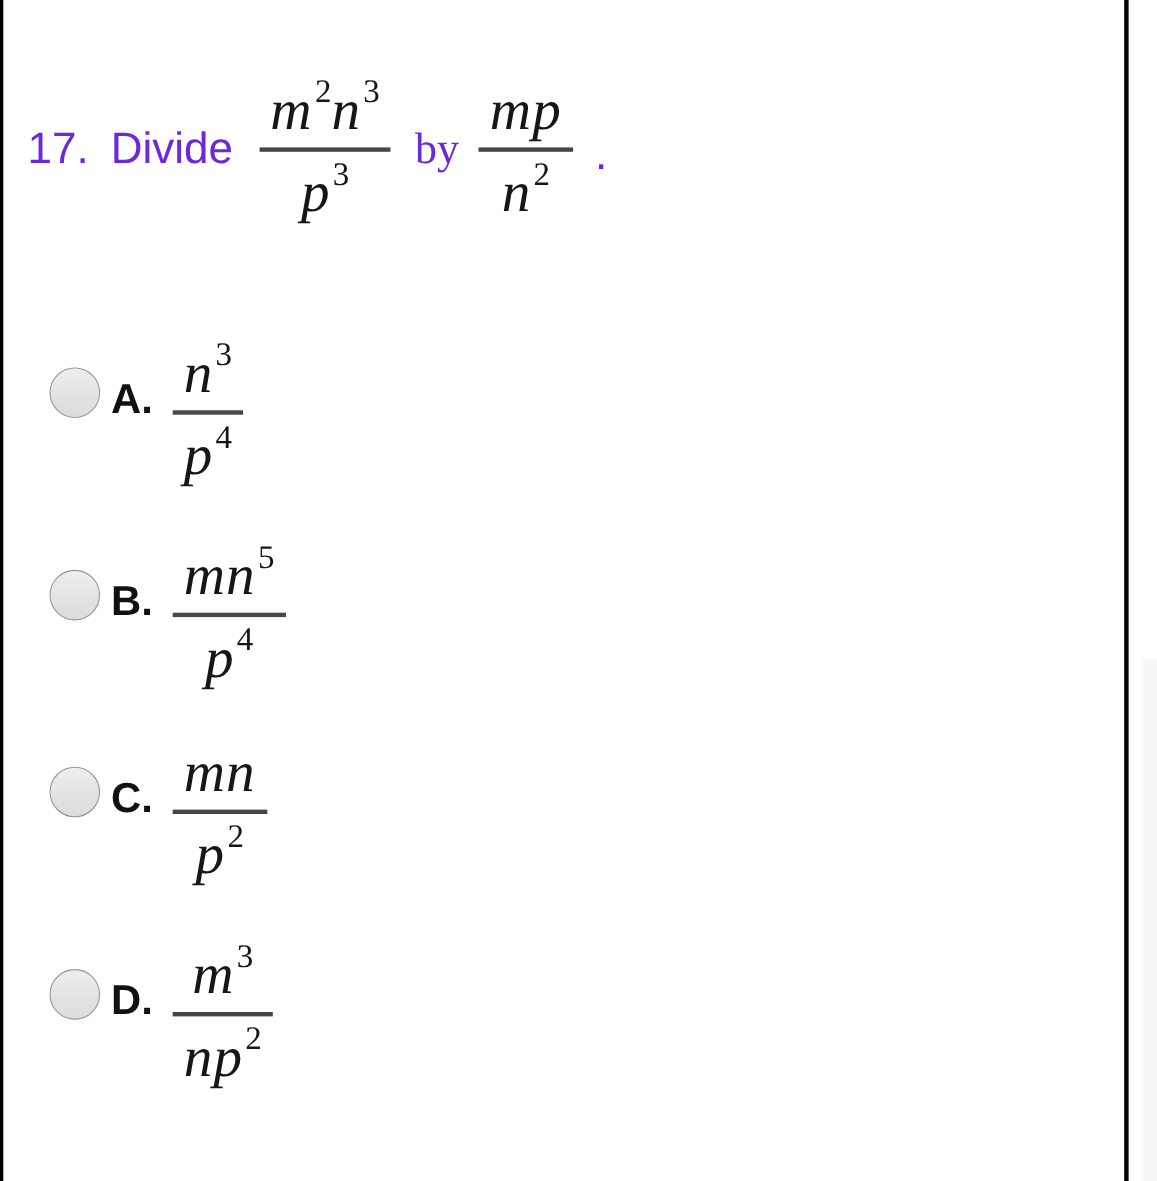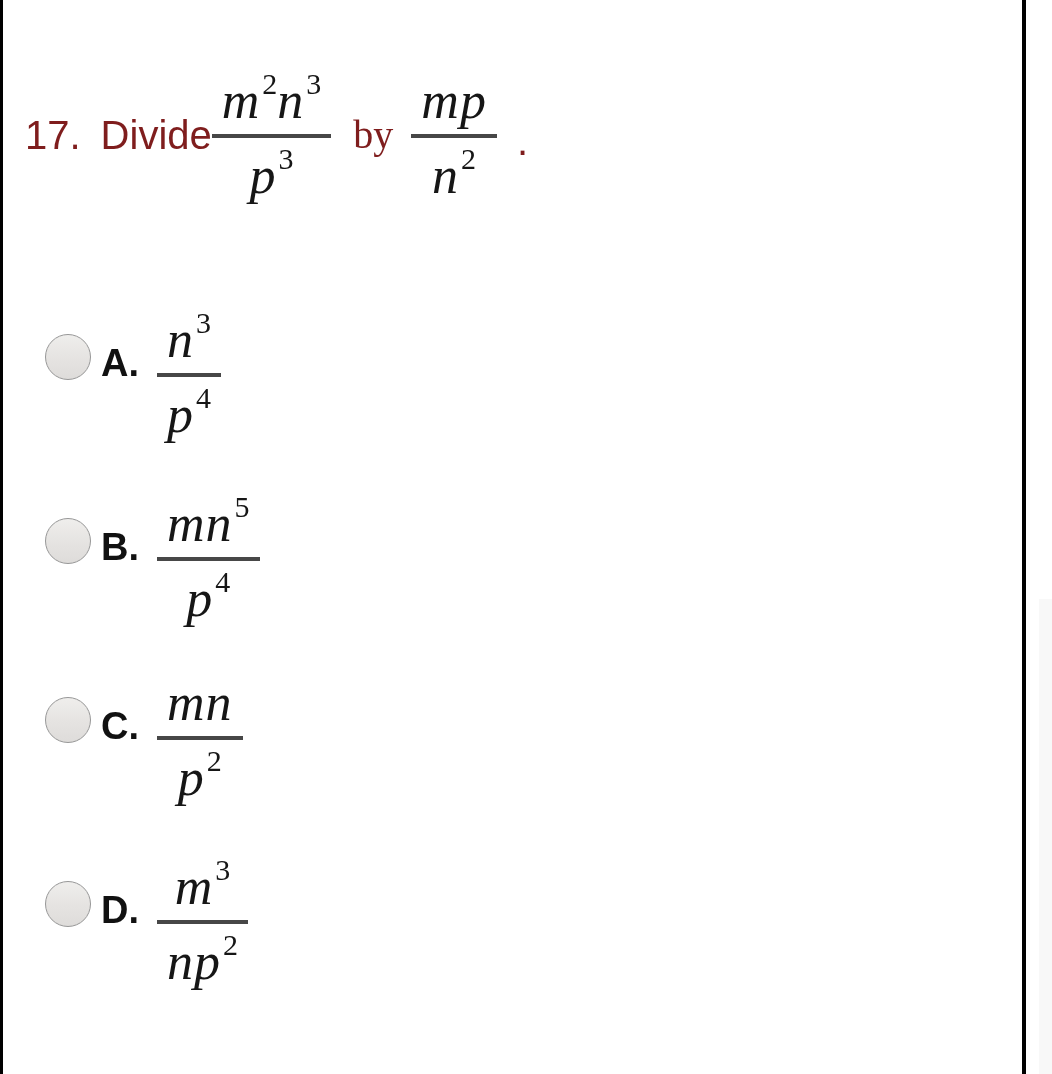--- a/index.html
+++ b/index.html
@@ -28,26 +28,26 @@
     background:#f8f8f8;
   }
 
   
   .question{
     position:absolute;left:25px;top:59px;
     display:flex;align-items:center;
     color:#1c1c1c;
   }
   .q-text{
-    font-size:40px;line-height:46px;color:#7f1d1d;
+    font-size:40px;line-height:46px;color:#6d28d9;
     transform:translateY(2px);
     white-space:pre;
   }
   .q-number{margin-right:20px;}
-  .q-verb{}
+  .q-verb{margin-right:24px;}
   .q-connector{margin:0 18px 0 22px;font-family:Liberation Serif, serif;}
   .q-period{margin-left:20px;transform:translateY(8px);}
 
   
   .fraction{
     display:inline-flex;flex-direction:column;align-items:center;
   }
   .fr-num,.fr-den{
     display:inline-flex;align-items:baseline;
     padding:16px 10px 5px 10px;

